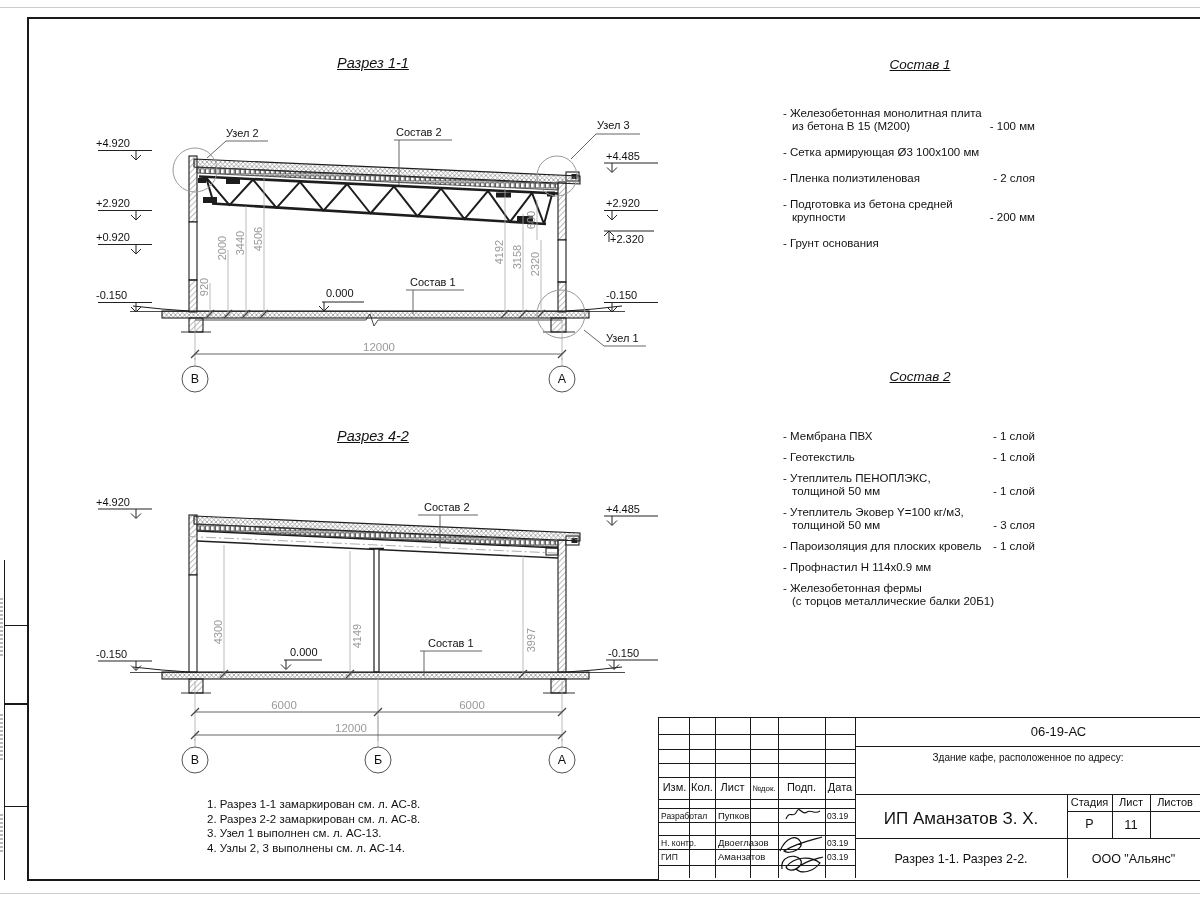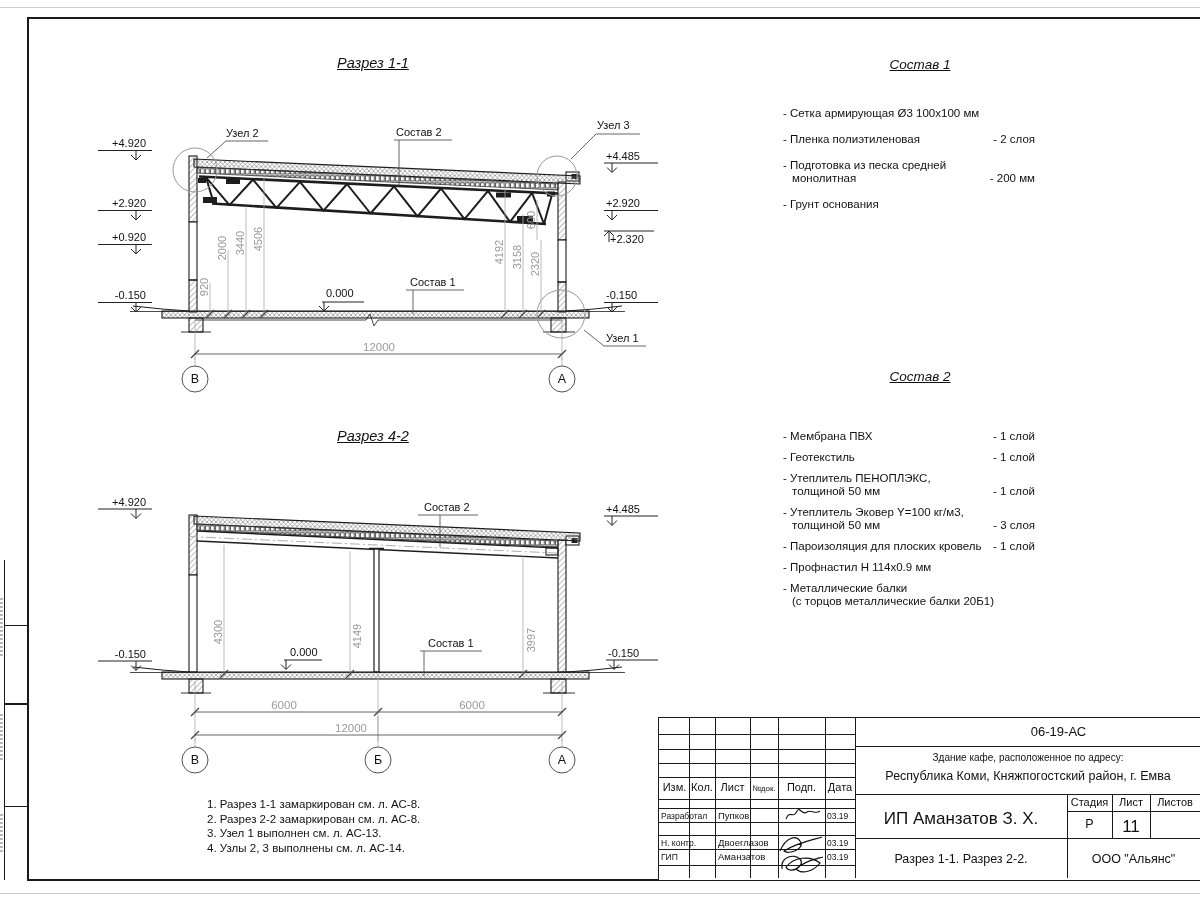--- a/index.html
+++ b/index.html
@@ -3,21 +3,21 @@
 <meta charset="utf-8">
 <style>
   html,body{margin:0;padding:0}
   body{width:1200px;height:900px;position:relative;background:#fff;
        font-family:"Liberation Sans",sans-serif;color:#111;overflow:hidden}
   svg.lw{position:absolute;left:0;top:0;z-index:1;pointer-events:none}
   
   .ttl{position:absolute;z-index:2;font-style:italic;font-size:14.5px;text-decoration:underline;white-space:nowrap}
   .lbl{position:absolute;z-index:2;font-size:11px;white-space:nowrap}
   .elev{position:absolute;z-index:2;font-size:11px;white-space:nowrap;width:50px}
-  .elevR{text-align:right}
+  .elevR{text-align:left}
   .vdim{position:absolute;z-index:2;width:44px;text-align:center;font-size:11px;color:#9a9a9a;transform:rotate(-90deg);white-space:nowrap}
   .gdim{position:absolute;z-index:2;font-size:11.5px;color:#9a9a9a;width:46px;text-align:center;white-space:nowrap}
   .bub{position:absolute;z-index:2;width:26px;height:26px;text-align:center;line-height:26px;font-size:12.5px}
   
   .shead{position:absolute;z-index:2;width:130px;text-align:center;font-size:13.5px;font-style:italic;text-decoration:underline;white-space:nowrap}
   .slist{position:absolute;z-index:2;width:252px;font-size:11.5px;line-height:13px}
   .sitem{position:relative}
   .m13{margin-bottom:13px}
   .m8{margin-bottom:8px}
   .l2{padding-left:9px}
@@ -261,29 +261,34 @@
 <div class="gdim" style="left:261px;top:699px">6000</div>
 <div class="gdim" style="left:449px;top:699px">6000</div>
 <div class="gdim" style="left:328px;top:722px">12000</div>
 <div class="bub" style="left:182px;top:747px">В</div>
 <div class="bub" style="left:365px;top:747px">Б</div>
 <div class="bub" style="left:549px;top:747px">А</div>
 
 <div class="shead" style="left:855px;top:57px">Состав 1</div>
 <div class="slist" style="left:783px;top:107px">
   <div class="sitem m13">
+    <div>- Железобетонная  монолитная плита</div>
+    <div class="l2">из бетона В 15 (М200)</div>
+    <div class="sval">- 100 мм</div>
+  </div>
+  <div class="sitem m13">
     <div>- Сетка армирующая Ø3 100х100 мм</div>
   </div>
   <div class="sitem m13">
     <div>- Пленка полиэтиленовая</div>
     <div class="sval">-  2 слоя</div>
   </div>
   <div class="sitem m13">
-    <div>- Подготовка из песка средней</div>
-    <div class="l2">монолитная</div>
+    <div>- Подготовка из бетона средней</div>
+    <div class="l2">крупности</div>
     <div class="sval">- 200 мм</div>
   </div>
   <div class="sitem">
     <div>- Грунт основания</div>
   </div>
 </div>
 
 <div class="shead" style="left:855px;top:369px">Состав 2</div>
 <div class="slist" style="left:783px;top:430px">
   <div class="sitem m8">
@@ -305,21 +310,21 @@
     <div class="sval">- 3 слоя</div>
   </div>
   <div class="sitem m8">
     <div>- Пароизоляция для плоских кровель</div>
     <div class="sval">- 1 слой</div>
   </div>
   <div class="sitem m8">
     <div>- Профнастил Н 114х0.9 мм</div>
   </div>
   <div class="sitem">
-    <div>- Металлические балки</div>
+    <div>- Железобетонная фермы</div>
     <div class="l2">(с торцов металлические балки 20Б1)</div>
   </div>
 </div>
 
 <div class="notes" style="left:207px;top:797px">
   <div>1. Разрез 1-1 замаркирован см. л. АС-8.</div>
   <div>2. Разрез 2-2 замаркирован см. л. АС-8.</div>
   <div>3. Узел 1 выполнен см. л. АС-13.</div>
   <div>4. Узлы 2, 3 выполнены см. л. АС-14.</div>
 </div>
@@ -372,23 +377,22 @@
   <svg class="sig" style="left:125px;top:89px" width="38" height="15" viewBox="0 0 38 15">
     <path d="M2,12 C6,2 9,13 13,4 C16,-1 18,9 23,5 C27,2 31,8 36,4" stroke="#111" stroke-width="1.1" fill="none"></path>
   </svg>
   <svg class="sig" style="left:117px;top:115px" width="50" height="44" viewBox="0 0 50 44">
     <path d="M4,18 C10,4 20,2 24,8 C30,16 12,22 8,18 C20,10 40,6 46,4" stroke="#111" stroke-width="1.2" fill="none"></path>
     <path d="M6,36 C4,24 18,20 24,26 C30,33 14,42 10,34 C18,24 34,22 44,30 C38,38 26,42 20,36 C28,28 40,26 47,24" stroke="#111" stroke-width="1.2" fill="none"></path>
   </svg>
 
   <div class="tbt ctr" style="left:196px;top:6px;width:407px;font-size:13px">06-19-АС</div>
   <div class="tbt ctr" style="left:200px;top:34px;width:338px;font-size:10px">Здание кафе, расположенное по адресу:</div>
-  <div class="tbt ctr" style="left:200px;top:51px;width:338px;font-size:12.5px">Республика Коми, Княжпогостский район, г. Емва</div>
   <div class="tbt ctr" style="left:196px;top:91px;width:212px;font-size:17px">ИП Аманзатов З. Х.</div>
   <div class="tbt ctr" style="left:408px;top:78px;width:45px;font-size:11px">Стадия</div>
   <div class="tbt ctr" style="left:453px;top:78px;width:38px;font-size:11px">Лист</div>
   <div class="tbt ctr" style="left:491px;top:78px;width:50px;font-size:11px">Листов</div>
   <div class="tbt ctr" style="left:408px;top:99px;width:45px;font-size:12.5px">Р</div>
-  <div class="tbt ctr" style="left:453px;top:99px;width:38px;font-size:17px">11</div>
+  <div class="tbt ctr" style="left:453px;top:99px;width:38px;font-size:13px">11</div>
   <div class="tbt ctr" style="left:491px;top:99px;width:50px;font-size:12.5px"></div>
   <div class="tbt ctr" style="left:196px;top:134px;width:212px;font-size:12.5px">Разрез 1-1. Разрез 2-2.</div>
   <div class="tbt ctr" style="left:408px;top:134px;width:133px;font-size:12.5px">ООО "Альянс"</div>
 </div>
 
 </body></html>

